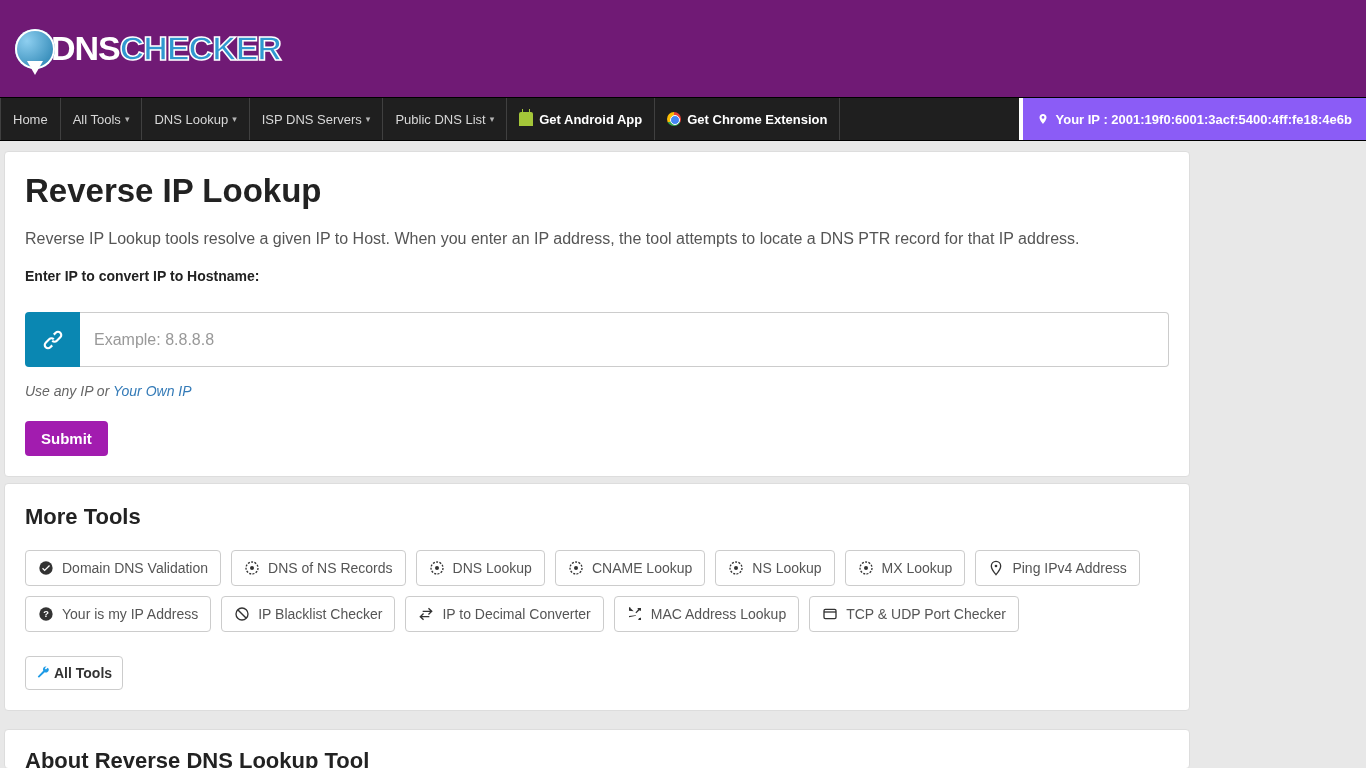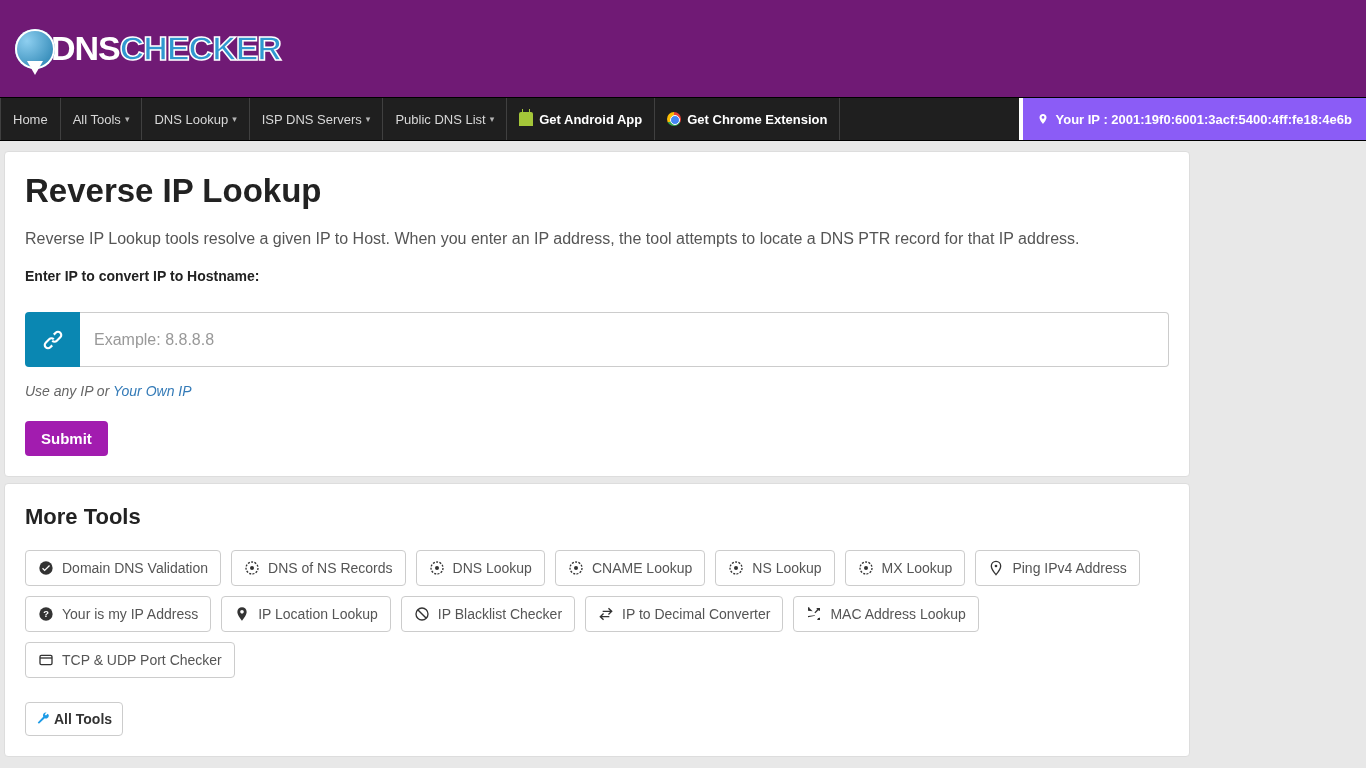--- a/index.html
+++ b/index.html
@@ -360,28 +360,20 @@
             <svg viewBox="0 0 24 24">
               <circle cx="12" cy="12" r="10"></circle>
               <text x="12" y="17" text-anchor="middle" font-size="14" fill="#fff" font-weight="bold">?</text>
             </svg>
           </span>
           <span>Your is my IP Address</span>
         </div>
       <div class="tool-pill">
           <span class="ti">
             <svg viewBox="0 0 24 24">
-              <path d="M12 2C8 2 5 5 5 9c0 5 7 13 7 13s7-8 7-13c0-4-3-7-7-7zm0 9.5A2.5 2.5 0 1 1 12 6a2.5 2.5 0 0 1 0 5.5z"></path>
-            </svg>
-          </span>
-          <span>IP Location Lookup</span>
-        </div>
-      <div class="tool-pill">
-          <span class="ti">
-            <svg viewBox="0 0 24 24">
               <circle cx="12" cy="12" r="9" fill="none" stroke="#333" stroke-width="2"></circle>
               <line x1="6" y1="6" x2="18" y2="18" stroke="#333" stroke-width="2"></line>
             </svg>
           </span>
           <span>IP Blacklist Checker</span>
         </div>
       <div class="tool-pill">
           <span class="ti">
             <svg viewBox="0 0 24 24">
               <path d="M7 7h11l-3-3 1.4-1.4L22 8l-5.6 5.4L15 12l3-3H7zM17 17H6l3 3-1.4 1.4L2 16l5.6-5.4L9 12l-3 3h11z"></path>

